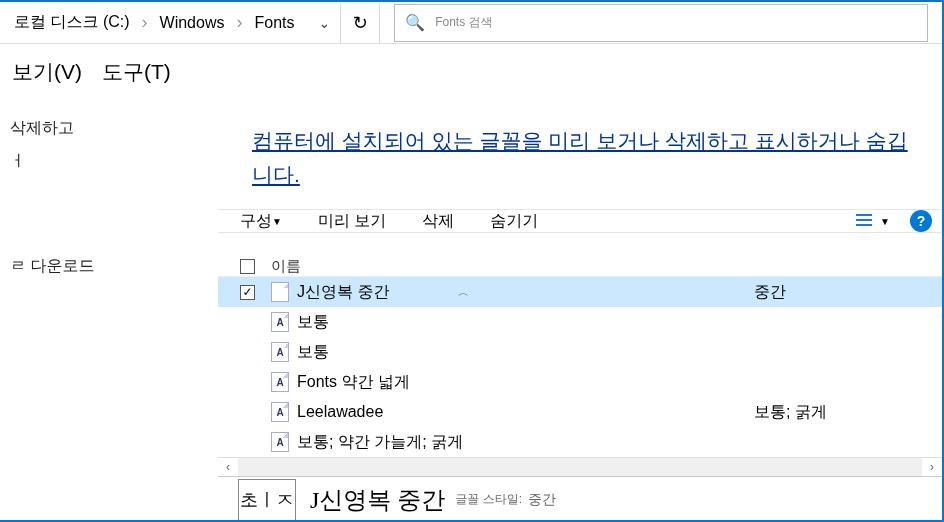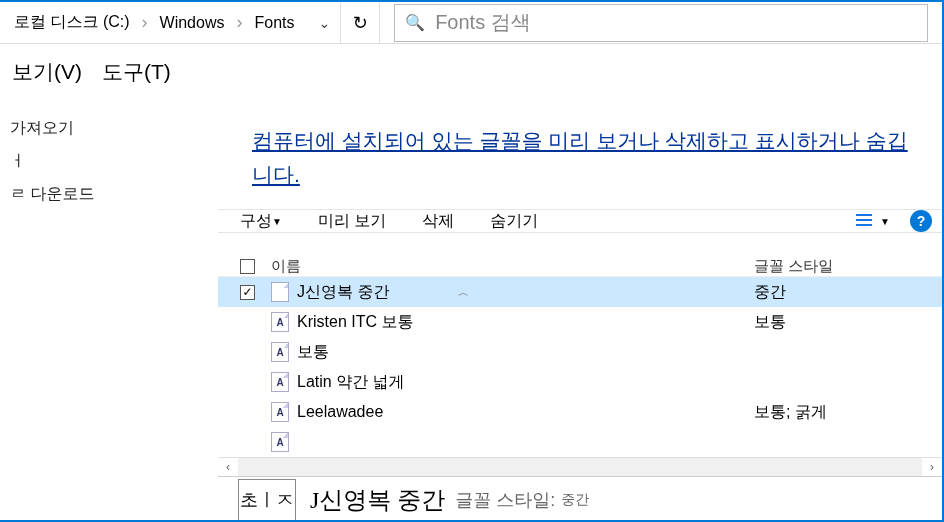--- a/index.html
+++ b/index.html
@@ -6,28 +6,28 @@
     body { width: 944px; height: 522px; overflow: hidden; background: #fff; border: 2px solid #0078d7; border-left: none; }
     
     .breadcrumb-bar { display: flex; align-items: center; height: 42px; border-bottom: 1px solid #ddd; }
     .breadcrumb { display: flex; align-items: center; flex: 0 0 auto; padding: 0 8px; font-size: 16px; justify-content: center; }
     .breadcrumb span { padding: 0 6px; }
     .breadcrumb .chev { color: #999; font-size: 18px; }
     .bc-dropdown { padding: 0 10px; color: #444; font-size: 14px; }
     .refresh-btn { width: 40px; height: 40px; display: flex; align-items: center; justify-content: center; border-left: 1px solid #ddd; border-right: 1px solid #ddd; font-size: 18px; }
     .search-box { flex: 1; margin-left: 14px; margin-right: 14px; height: 38px; border: 1px solid #bbb; display: flex; align-items: center; padding: 0 10px; }
     .search-box .sicon { color: #777; margin-right: 10px; font-size: 16px; }
-    .search-box .placeholder { color: #888; font-size: 20px; }
+    .search-box .placeholder { color: #888; font-size: 12px; }
     
     .menu-bar { display: flex; gap: 20px; padding: 14px 12px 12px 12px; font-size: 21px; }
     
     .main { display: flex; height: calc(100% - 42px - 58px); }
     .sidebar { width: 218px; padding: 14px 10px; font-size: 16px; color: #222; }
     .sidebar div { padding: 6px 0; }
-    .sidebar .link2 { }
+    .sidebar .link2 { margin-top: 72px; }
     
     .content { flex: 1; display: flex; flex-direction: column; }
     .heading { color: #003399; font-size: 21px; padding: 26px 20px 18px 34px; line-height: 1.6; text-decoration: underline; }
     
     .toolbar { display: flex; align-items: center; border-top: 1px solid #e5e5e5; border-bottom: 1px solid #e5e5e5; height: 44px; padding: 0 10px 0 18px; font-size: 16px; }
     .toolbar .titem { padding: 0 18px; display: flex; align-items: center; }
     .toolbar .titem:first-child { padding-left: 4px; }
     .toolbar .tarrow { font-size: 10px; }
     .toolbar .spacer { flex: 1; }
     .toolbar .view-icon { display: flex; align-items: center; gap: 8px; padding-right: 10px; }
@@ -50,21 +50,21 @@
     .row .fname { flex: 1; }
     .row .fstyle { width: 188px; }
     
     .scroll-h { display: flex; align-items: center; height: 22px; border-top: 1px solid #ddd; }
     .scroll-h .sbtn { width: 20px; text-align: center; color: #666; font-size: 12px; }
     .scroll-h .track { flex: 1; background: #f0f0f0; height: 18px; }
     
     .preview { display: flex; align-items: center; border-top: 1px solid #ccc; padding: 18px 20px; height: 46px; }
     .preview .pthumb { width: 58px; height: 42px; border: 1px solid #888; display: flex; align-items: center; justify-content: center; font-family: serif; font-size: 18px; margin-right: 14px; }
     .preview .pname { font-size: 24px; font-family: serif; margin-right: 10px; }
-    .preview .plabel { font-size: 18px; color: #666; }
+    .preview .plabel { font-size: 12px; color: #666; }
     .preview .pval { font-size: 14px; color: #666; margin-left: 6px; }
   </style>
 </head>
 <body>
 
 <div class="breadcrumb-bar">
   <div class="breadcrumb">
     <span>로컬 디스크 (C:)</span>
     <span class="chev">›</span>
     <span>Windows</span>
@@ -79,21 +79,21 @@
   </div>
 </div>
 
 <div class="menu-bar">
   <span>보기(V)</span>
   <span>도구(T)</span>
 </div>
 
 <div class="main">
   <div class="sidebar">
-    <div>가져오기</div>
+    <div>삭제하고</div>
     <div>ㅓ</div>
     <div class="link2">ㄹ 다운로드</div>
   </div>
 
   <div class="content">
     <div class="heading">컴퓨터에 설치되어 있는 글꼴을 미리 보거나 삭제하고 표시하거나 숨깁니다.</div>
 
     <div class="toolbar">
       <div class="titem">
         <span>구성</span>
@@ -106,56 +106,55 @@
       <div class="view-icon">
         <span class="grid-icon"></span>
         <span class="tarrow">▼</span>
       </div>
       <div class="help-icon">?</div>
     </div>
 
     <div class="thead-row">
       <div class="cbox"></div>
       <div class="col-name">이름</div>
-      <div class="col-style">글꼴 스타일</div>
       <div class="sort-chev">︿</div>
     </div>
 
     <div class="rows" id="rows-container">
         <div class="row selected">
           <div class="cbox">✓</div>
           <div class="ficon"></div>
           <div class="fname">J신영복 중간</div>
           <div class="fstyle">중간</div>
         </div>
         <div class="row">
           <div class="cbox"></div>
           <div class="ficon">A</div>
-          <div class="fname">Kristen ITC 보통</div>
           <div class="fstyle">보통</div>
         </div>
         <div class="row">
           <div class="cbox"></div>
           <div class="ficon">A</div>
           <div class="fstyle">보통</div>
         </div>
         <div class="row">
           <div class="cbox"></div>
           <div class="ficon">A</div>
-          <div class="fname">Latin 약간 넓게</div>
+          <div class="fname">Fonts 약간 넓게</div>
         </div>
         <div class="row">
           <div class="cbox"></div>
           <div class="ficon">A</div>
           <div class="fname">Leelawadee</div>
           <div class="fstyle">보통; 굵게</div>
         </div>
         <div class="row">
           <div class="cbox"></div>
           <div class="ficon">A</div>
+          <div class="fstyle">보통; 약간 가늘게; 굵게</div>
         </div>
       </div>
 
     <div class="scroll-h">
       <div class="sbtn">‹</div>
       <div class="track"></div>
       <div class="sbtn">›</div>
     </div>
 
     <div class="preview">

